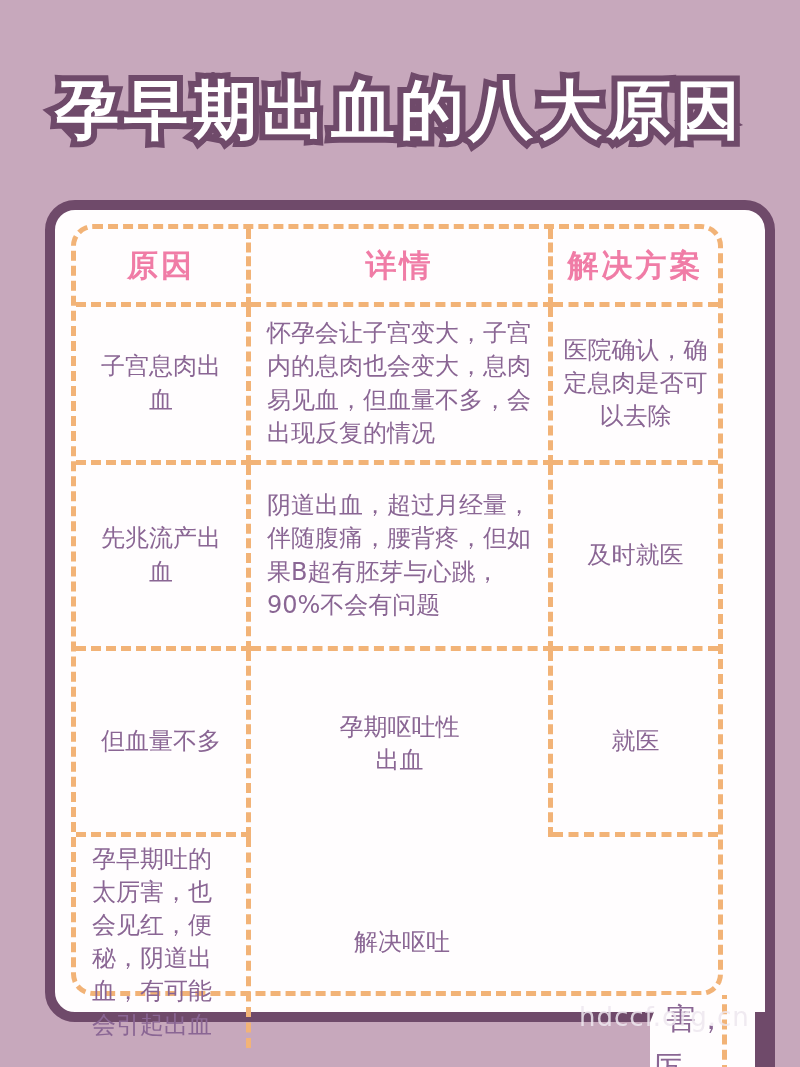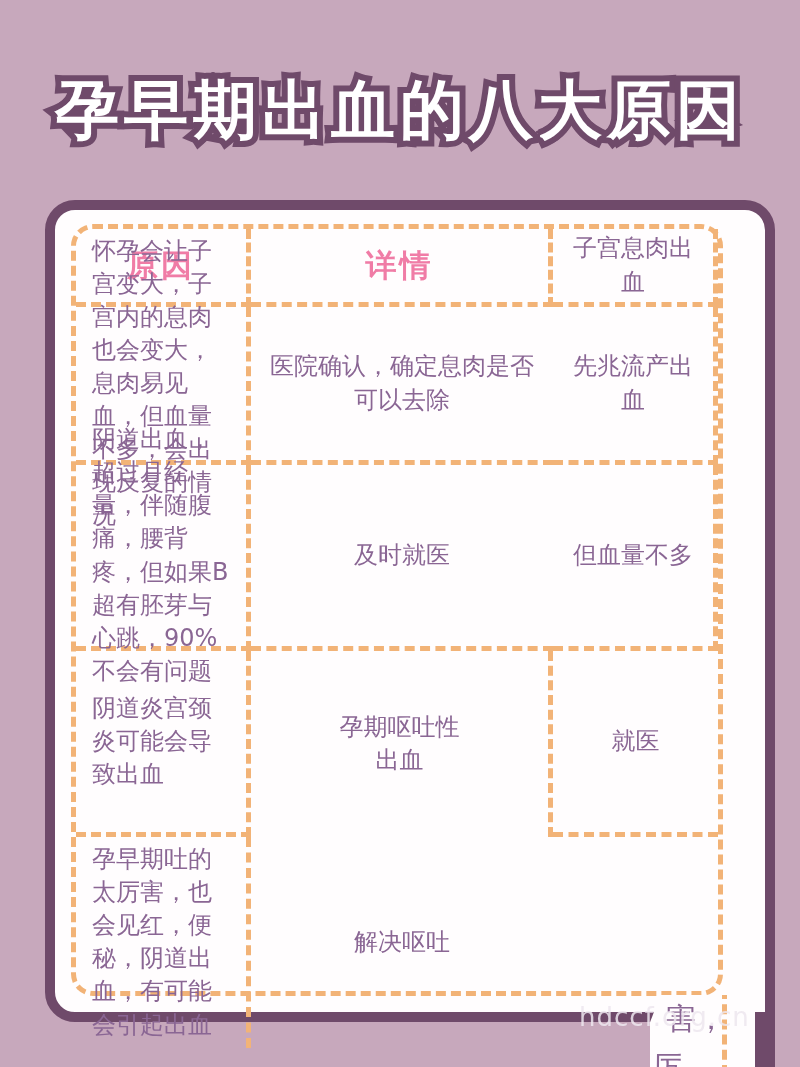--- a/index.html
+++ b/index.html
@@ -109,37 +109,37 @@
   <div class="title-wrap">
     <div class="title-layer title-outline">孕早期出血的八大原因</div>
     <div class="title-layer title-fill">孕早期出血的八大原因</div>
   </div>
 
   <div class="card">
     <div class="table">
 
       <div class="cell header v-line h-line">原因</div>
       <div class="cell header v-line h-line">详情</div>
+      <div class="cell header h-line">解决方案</div>
 
       <div class="cell v-line h-line">
         <span class="cause-text">子宫息肉出血</span>
       </div>
       <div class="cell detail v-line h-line">怀孕会让子宫变大，子宫内的息肉也会变大，息肉易见血，但血量不多，会出现反复的情况</div>
       <div class="cell solution h-line">医院确认，确定息肉是否可以去除</div>
 
       <div class="cell v-line h-line">
         <span class="cause-text">先兆流产出血</span>
       </div>
       <div class="cell detail v-line h-line">阴道出血，超过月经量，伴随腹痛，腰背疼，但如果B超有胚芽与心跳，90%不会有问题</div>
       <div class="cell solution h-line">及时就医</div>
 
       <div class="cell v-line h-line">
         <span class="cause-text">但血量不多</span>
       </div>
-      <div class="cell detail v-line h-line">阴道炎宫颈炎可能会导致出血</div>
       <div class="cell v-line">
         <span class="cause-text">孕期呕吐性出血</span>
       </div>
 
       <div class="cell solution h-line">就医</div>
       <div class="cell detail v-line">孕早期吐的太厉害，也会见红，便秘，阴道出血，有可能会引起出血</div>
       <div class="cell solution">解决呕吐</div>
 
     </div>
   </div>

